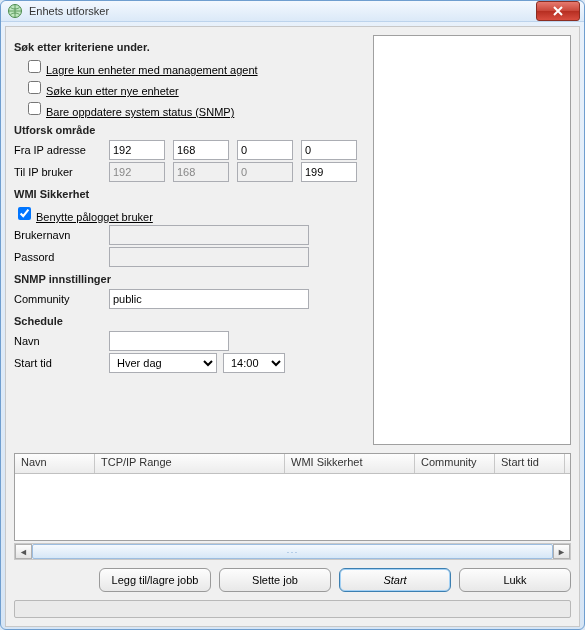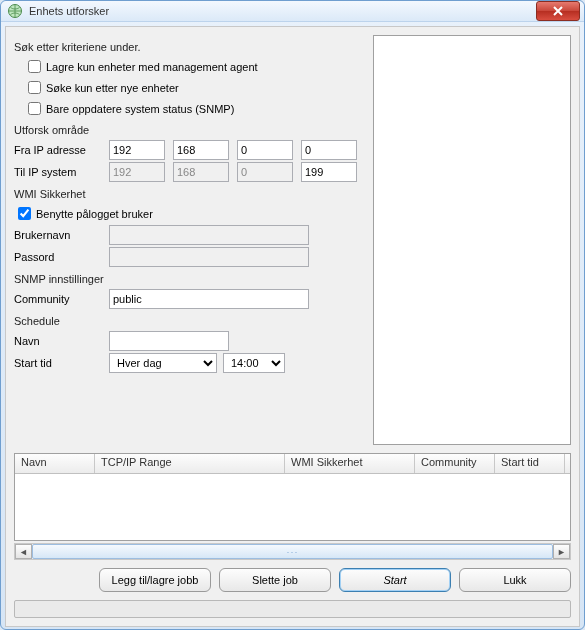--- a/index.html
+++ b/index.html
@@ -60,33 +60,33 @@
   }
   .form {
     flex: 1;
   }
   .results {
     width: 220px;
     height: 410px;
     background: #fff;
     border: 1px solid #a0a0a0;
   }
-  .section-title { font-weight: normal; margin: 6px 0 4px 0; color: #222; }
+  .section-title { font-weight: bold; margin: 6px 0 4px 0; color: #222; }
   .row { display: flex; align-items: center; margin: 2px 0; min-height: 20px; }
   .row label.lbl { width: 95px; }
   input[type=text], select {
     font: inherit;
     border: 1px solid #abadb3;
     padding: 1px 3px;
     height: 20px;
     background: #fff;
   }
   input[disabled] { background: #f0f0f0; color: #888; }
   .ipbox { width: 56px; text-align: left; margin-right: 8px; }
-  .checkbox-row { margin: 2px 0 2px 10px; display:flex; align-items:center; }
+  .checkbox-row { margin: 2px 0 2px 10px; display:flex; align-items:flex-end;text-decoration:underline; }
   .checkbox-row input { margin-right: 5px; }
   .wide { width: 200px; }
   select.sel1 { width: 108px; }
   select.sel2 { width: 62px; }
 
   .grid-wrap {
     margin-top: 8px;
     background: #fff;
     border: 1px solid #a0a0a0;
     height: 88px;
@@ -189,21 +189,21 @@
 
         <div class="section-title">Utforsk område</div>
         <div class="row">
           <label class="lbl">Fra IP adresse</label>
           <input class="ipbox" type="text" value="192" style="">
           <input class="ipbox" type="text" value="168" style="">
           <input class="ipbox" type="text" value="0" style="">
           <input class="ipbox" type="text" value="0" style="">
         </div>
         <div class="row">
-          <label class="lbl">Til IP system</label>
+          <label class="lbl">Til IP bruker</label>
           <input class="ipbox" type="text" disabled="" value="192" style="">
           <input class="ipbox" type="text" disabled="" value="168" style="">
           <input class="ipbox" type="text" disabled="" value="0" style="">
           <input class="ipbox" type="text" value="199" style="">
         </div>
 
         <div class="section-title">WMI Sikkerhet</div>
         <div class="checkbox-row" style="margin-left:0">
           <input type="checkbox" checked="" style="">
           <span>Benytte pålogget bruker</span>

